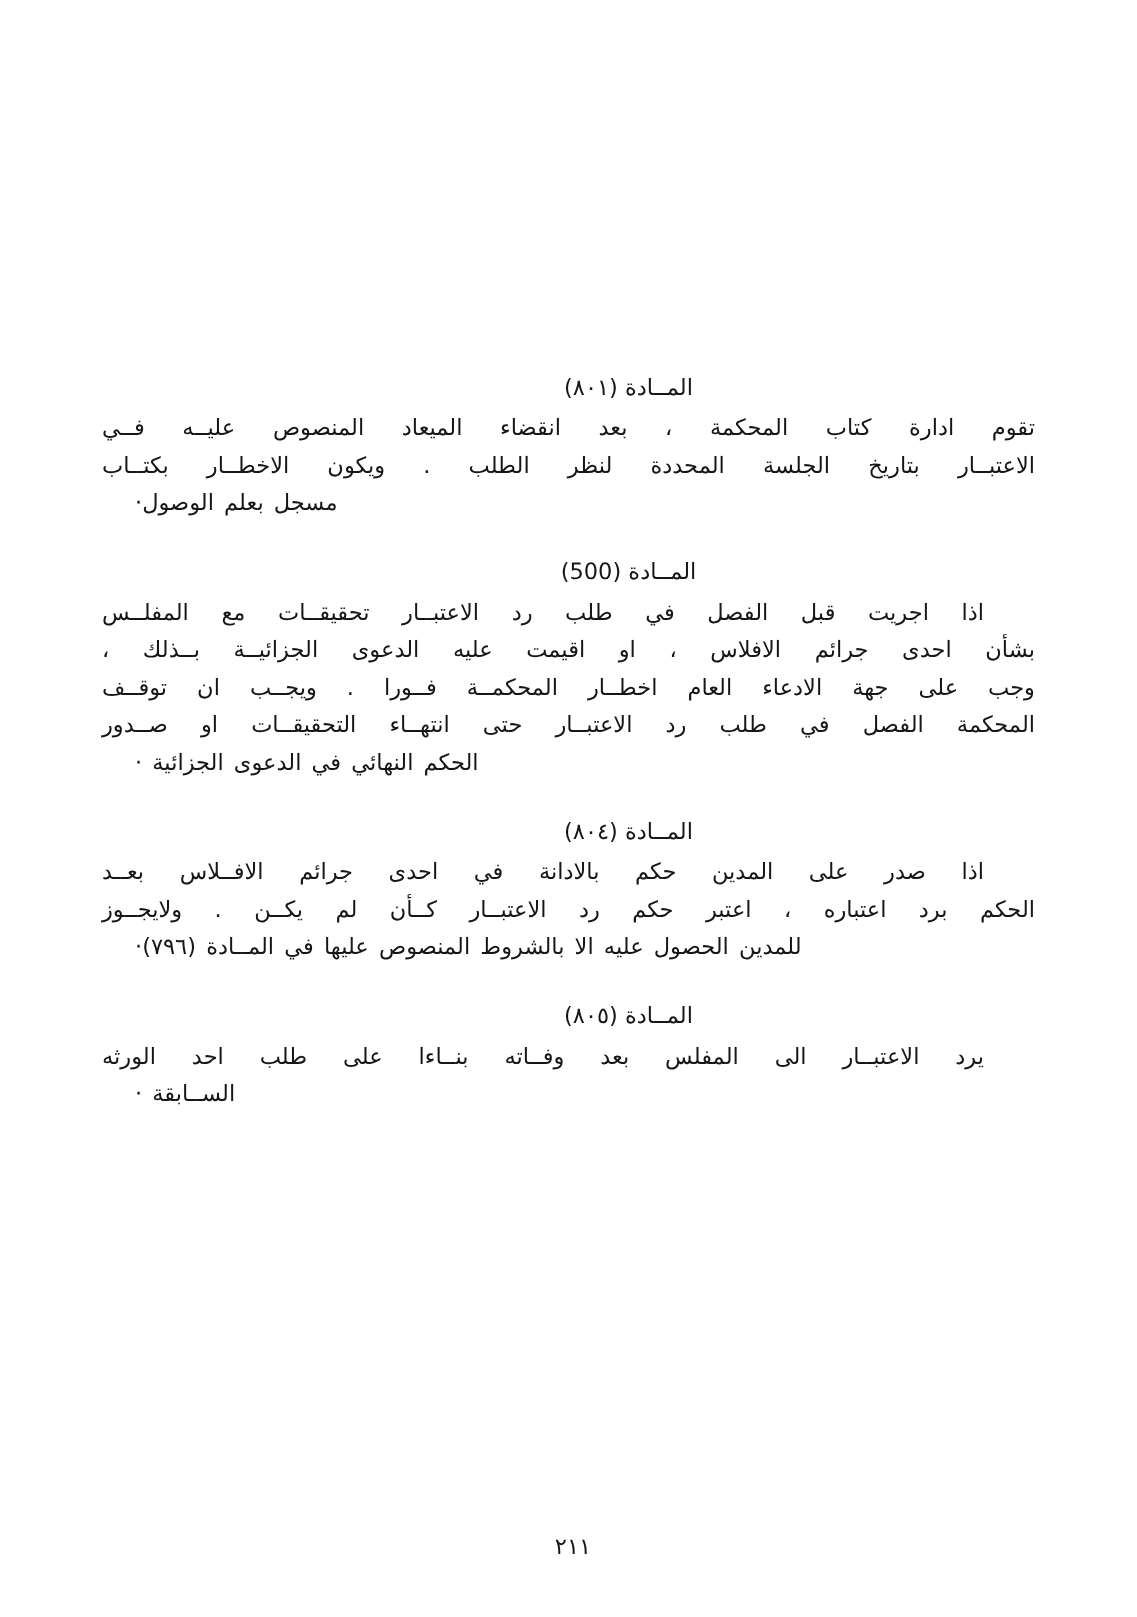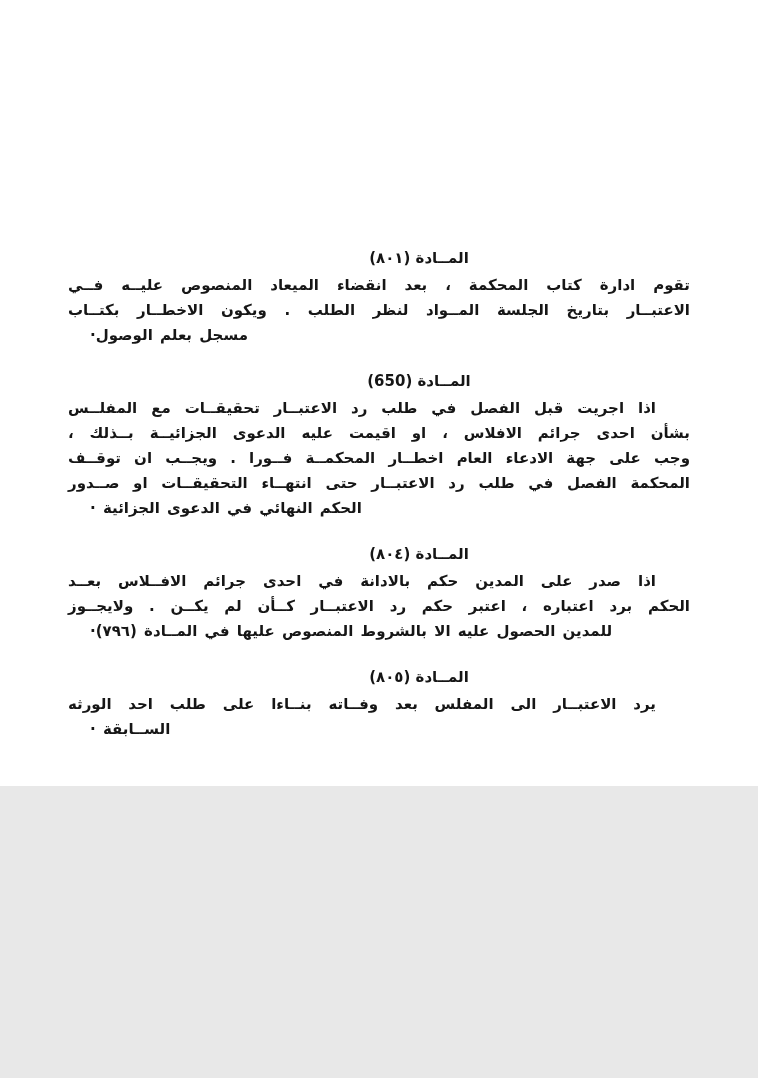--- a/index.html
+++ b/index.html
@@ -3,25 +3,25 @@
 <meta charset="utf-8">
 <style>
   html, body {
     margin: 0;
     padding: 0;
     background: #e8e8e8;
   }
   .page {
     position: relative;
     width: 758px;
-    height: 786px;
+    height: 1078px;
     margin: 0 auto;
     background: #ffffff;
     font-family: "DejaVu Sans", sans-serif;
-    font-weight: 700;
+    font-weight: 400;
     color: #161616;
     direction: rtl;
     overflow: hidden;
   }
   .content {
     position: absolute;
     top: 246px;
     right: 68px;
     left: 68px;
   }
@@ -68,25 +68,25 @@
   }
 </style>
 </head>
 <body>
 
 <div class="page" style="background: rgb(255, 255, 255); color: rgb(22, 22, 22);">
   <div class="content" id="content">
       <div class="article-block">
         <div class="heading">المــادة (٨٠١)</div>
         <div class="line line-full">تقوم ادارة كتاب المحكمة ، بعد انقضاء الميعاد المنصوص عليــه فــي</div>
-        <div class="line line-full">الاعتبــار بتاريخ الجلسة المــواد لنظر الطلب . ويكون الاخطــار بكتــاب</div>
+        <div class="line line-full">الاعتبــار بتاريخ الجلسة المحددة لنظر الطلب . ويكون الاخطــار بكتــاب</div>
         <div class="line line-end">مسجل بعلم الوصول·</div>
       </div>
       <div class="article-block">
-        <div class="heading">المــادة (650)</div>
+        <div class="heading">المــادة (500)</div>
         <div class="line line-start">اذا اجريت قبل الفصل في طلب رد الاعتبــار تحقيقــات مع المفلــس</div>
         <div class="line line-full">بشأن احدى جرائم الافلاس ، او اقيمت عليه الدعوى الجزائيــة بــذلك ،</div>
         <div class="line line-full">وجب على جهة الادعاء العام اخطــار المحكمــة فــورا . ويجــب ان توقــف</div>
         <div class="line line-full">المحكمة الفصل في طلب رد الاعتبــار حتى انتهــاء التحقيقــات او صــدور</div>
         <div class="line line-end">الحكم النهائي في الدعوى الجزائية ·</div>
       </div>
       <div class="article-block">
         <div class="heading">المــادة (٨٠٤)</div>
         <div class="line line-start">اذا صدر على المدين حكم بالادانة في احدى جرائم الافــلاس بعــد</div>
         <div class="line line-full">الحكم برد اعتباره ، اعتبر حكم رد الاعتبــار كــأن لم يكــن . ولايجــوز</div>

